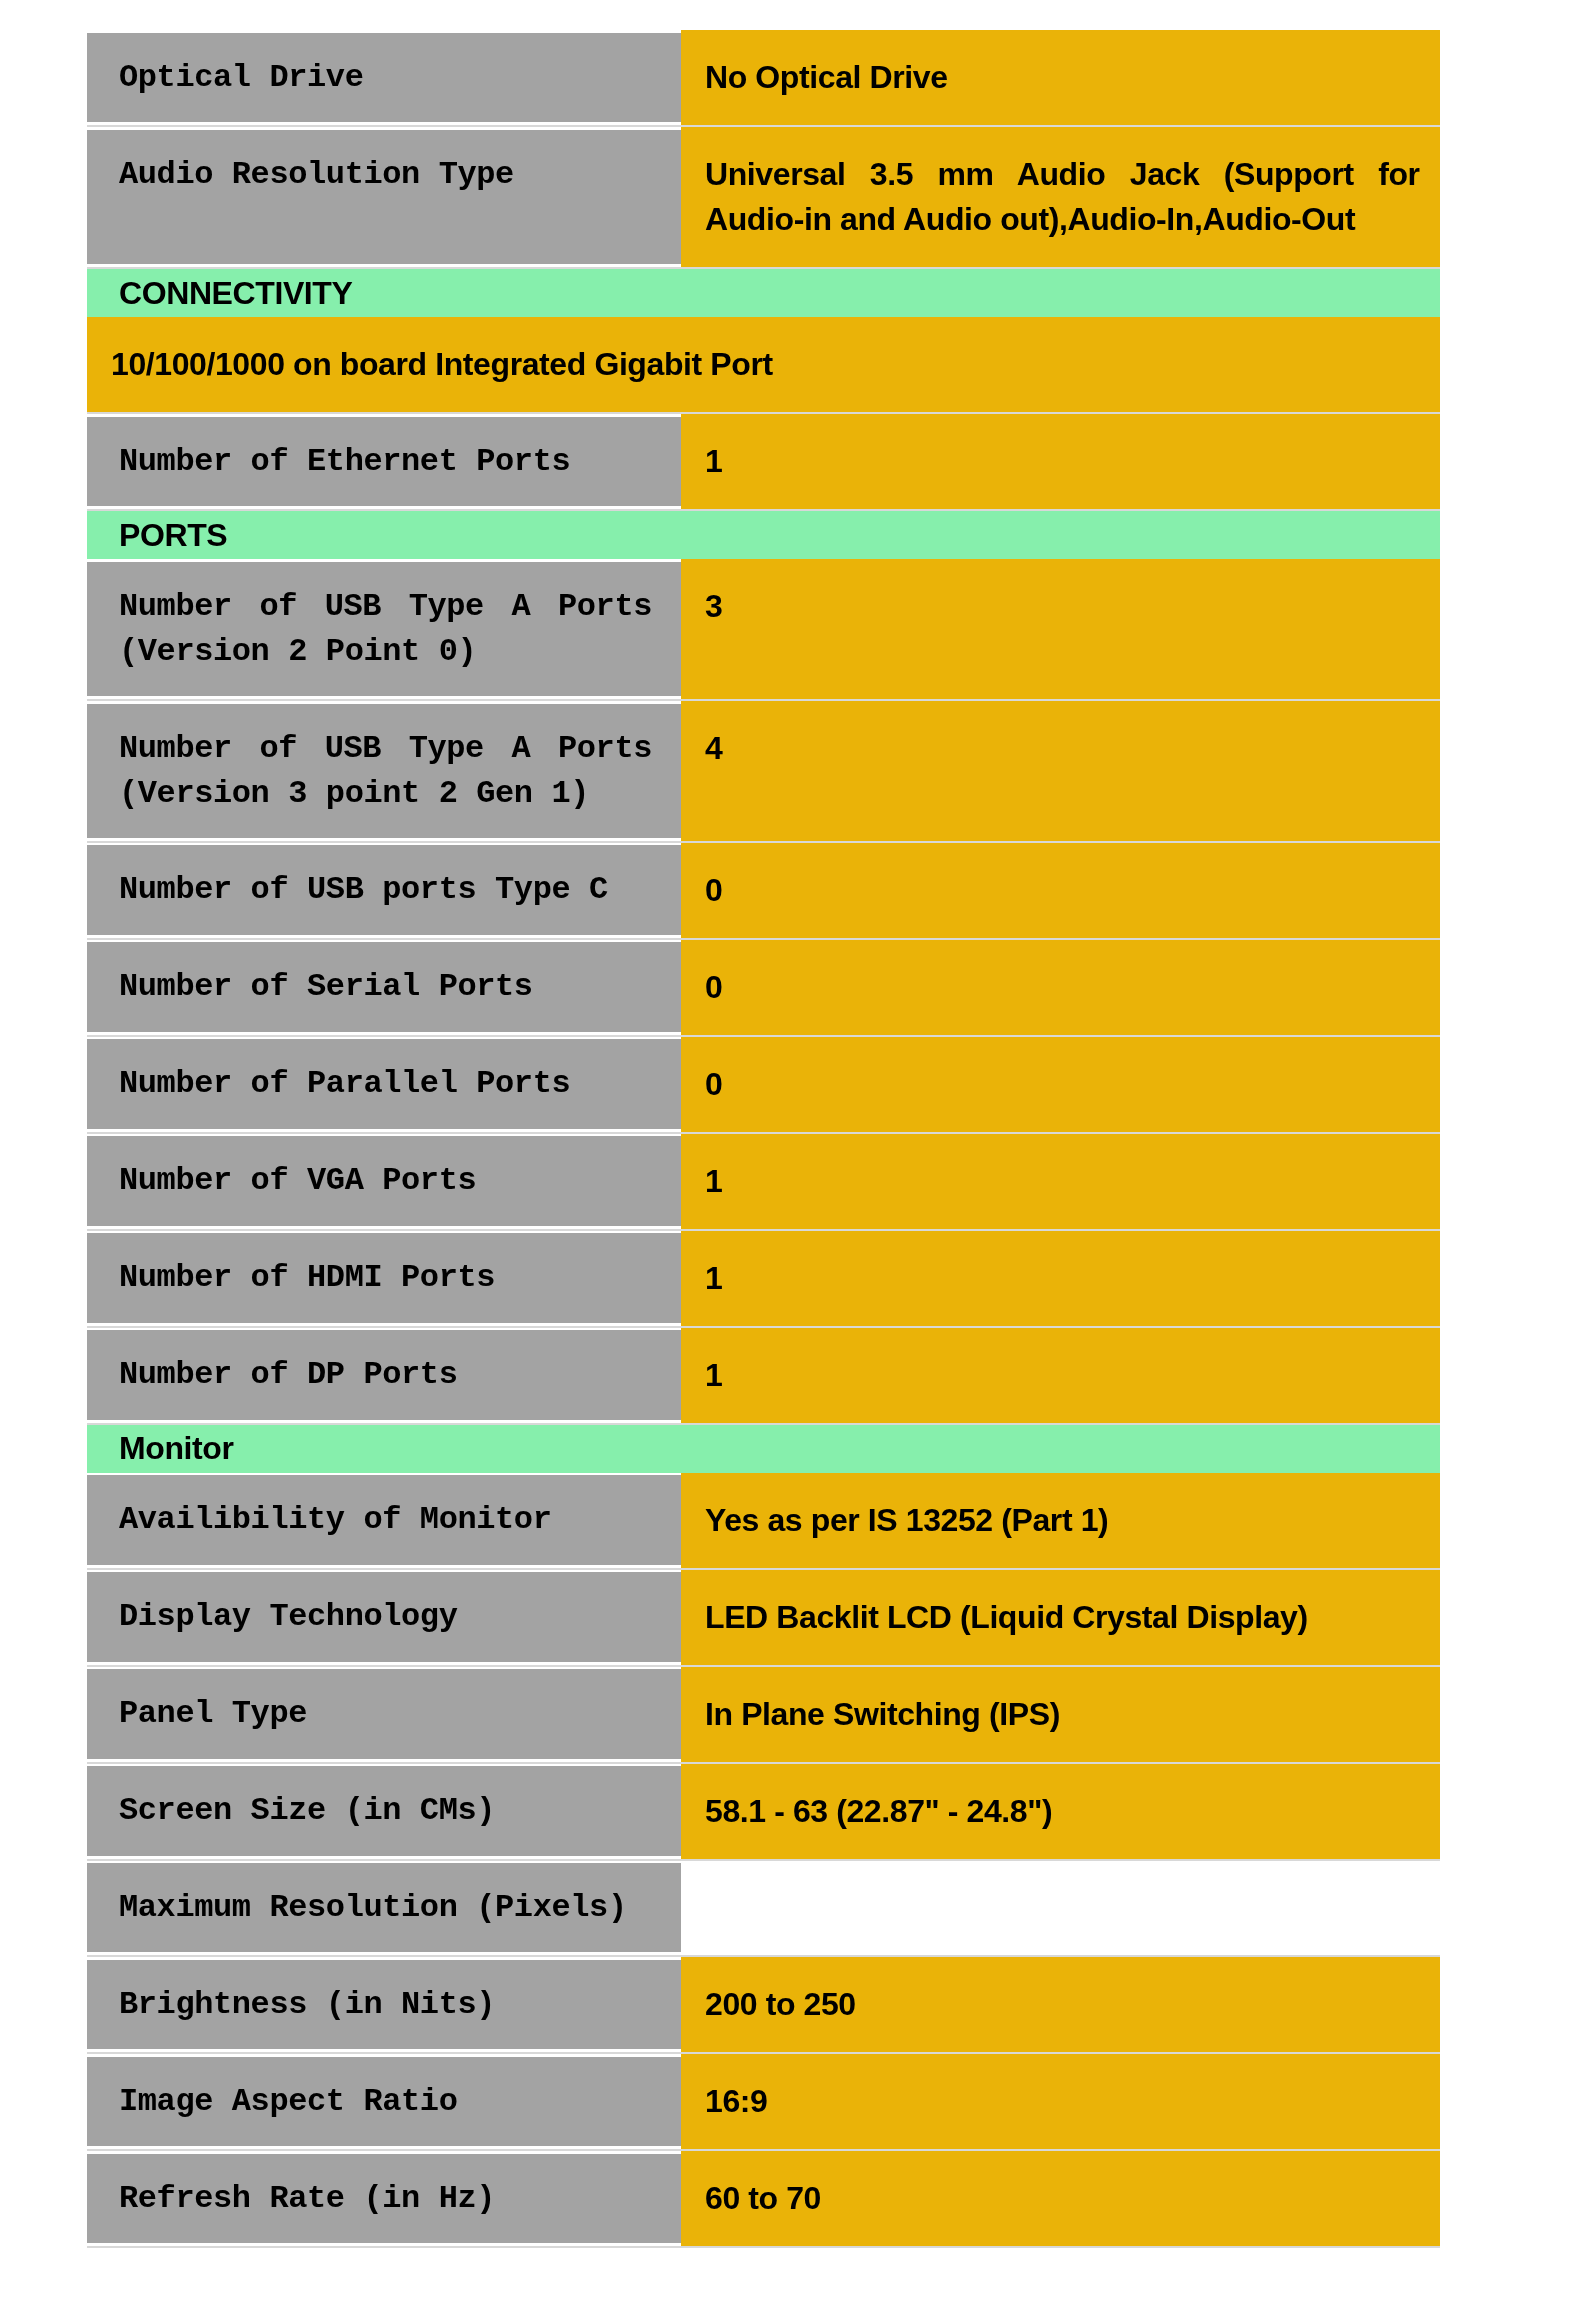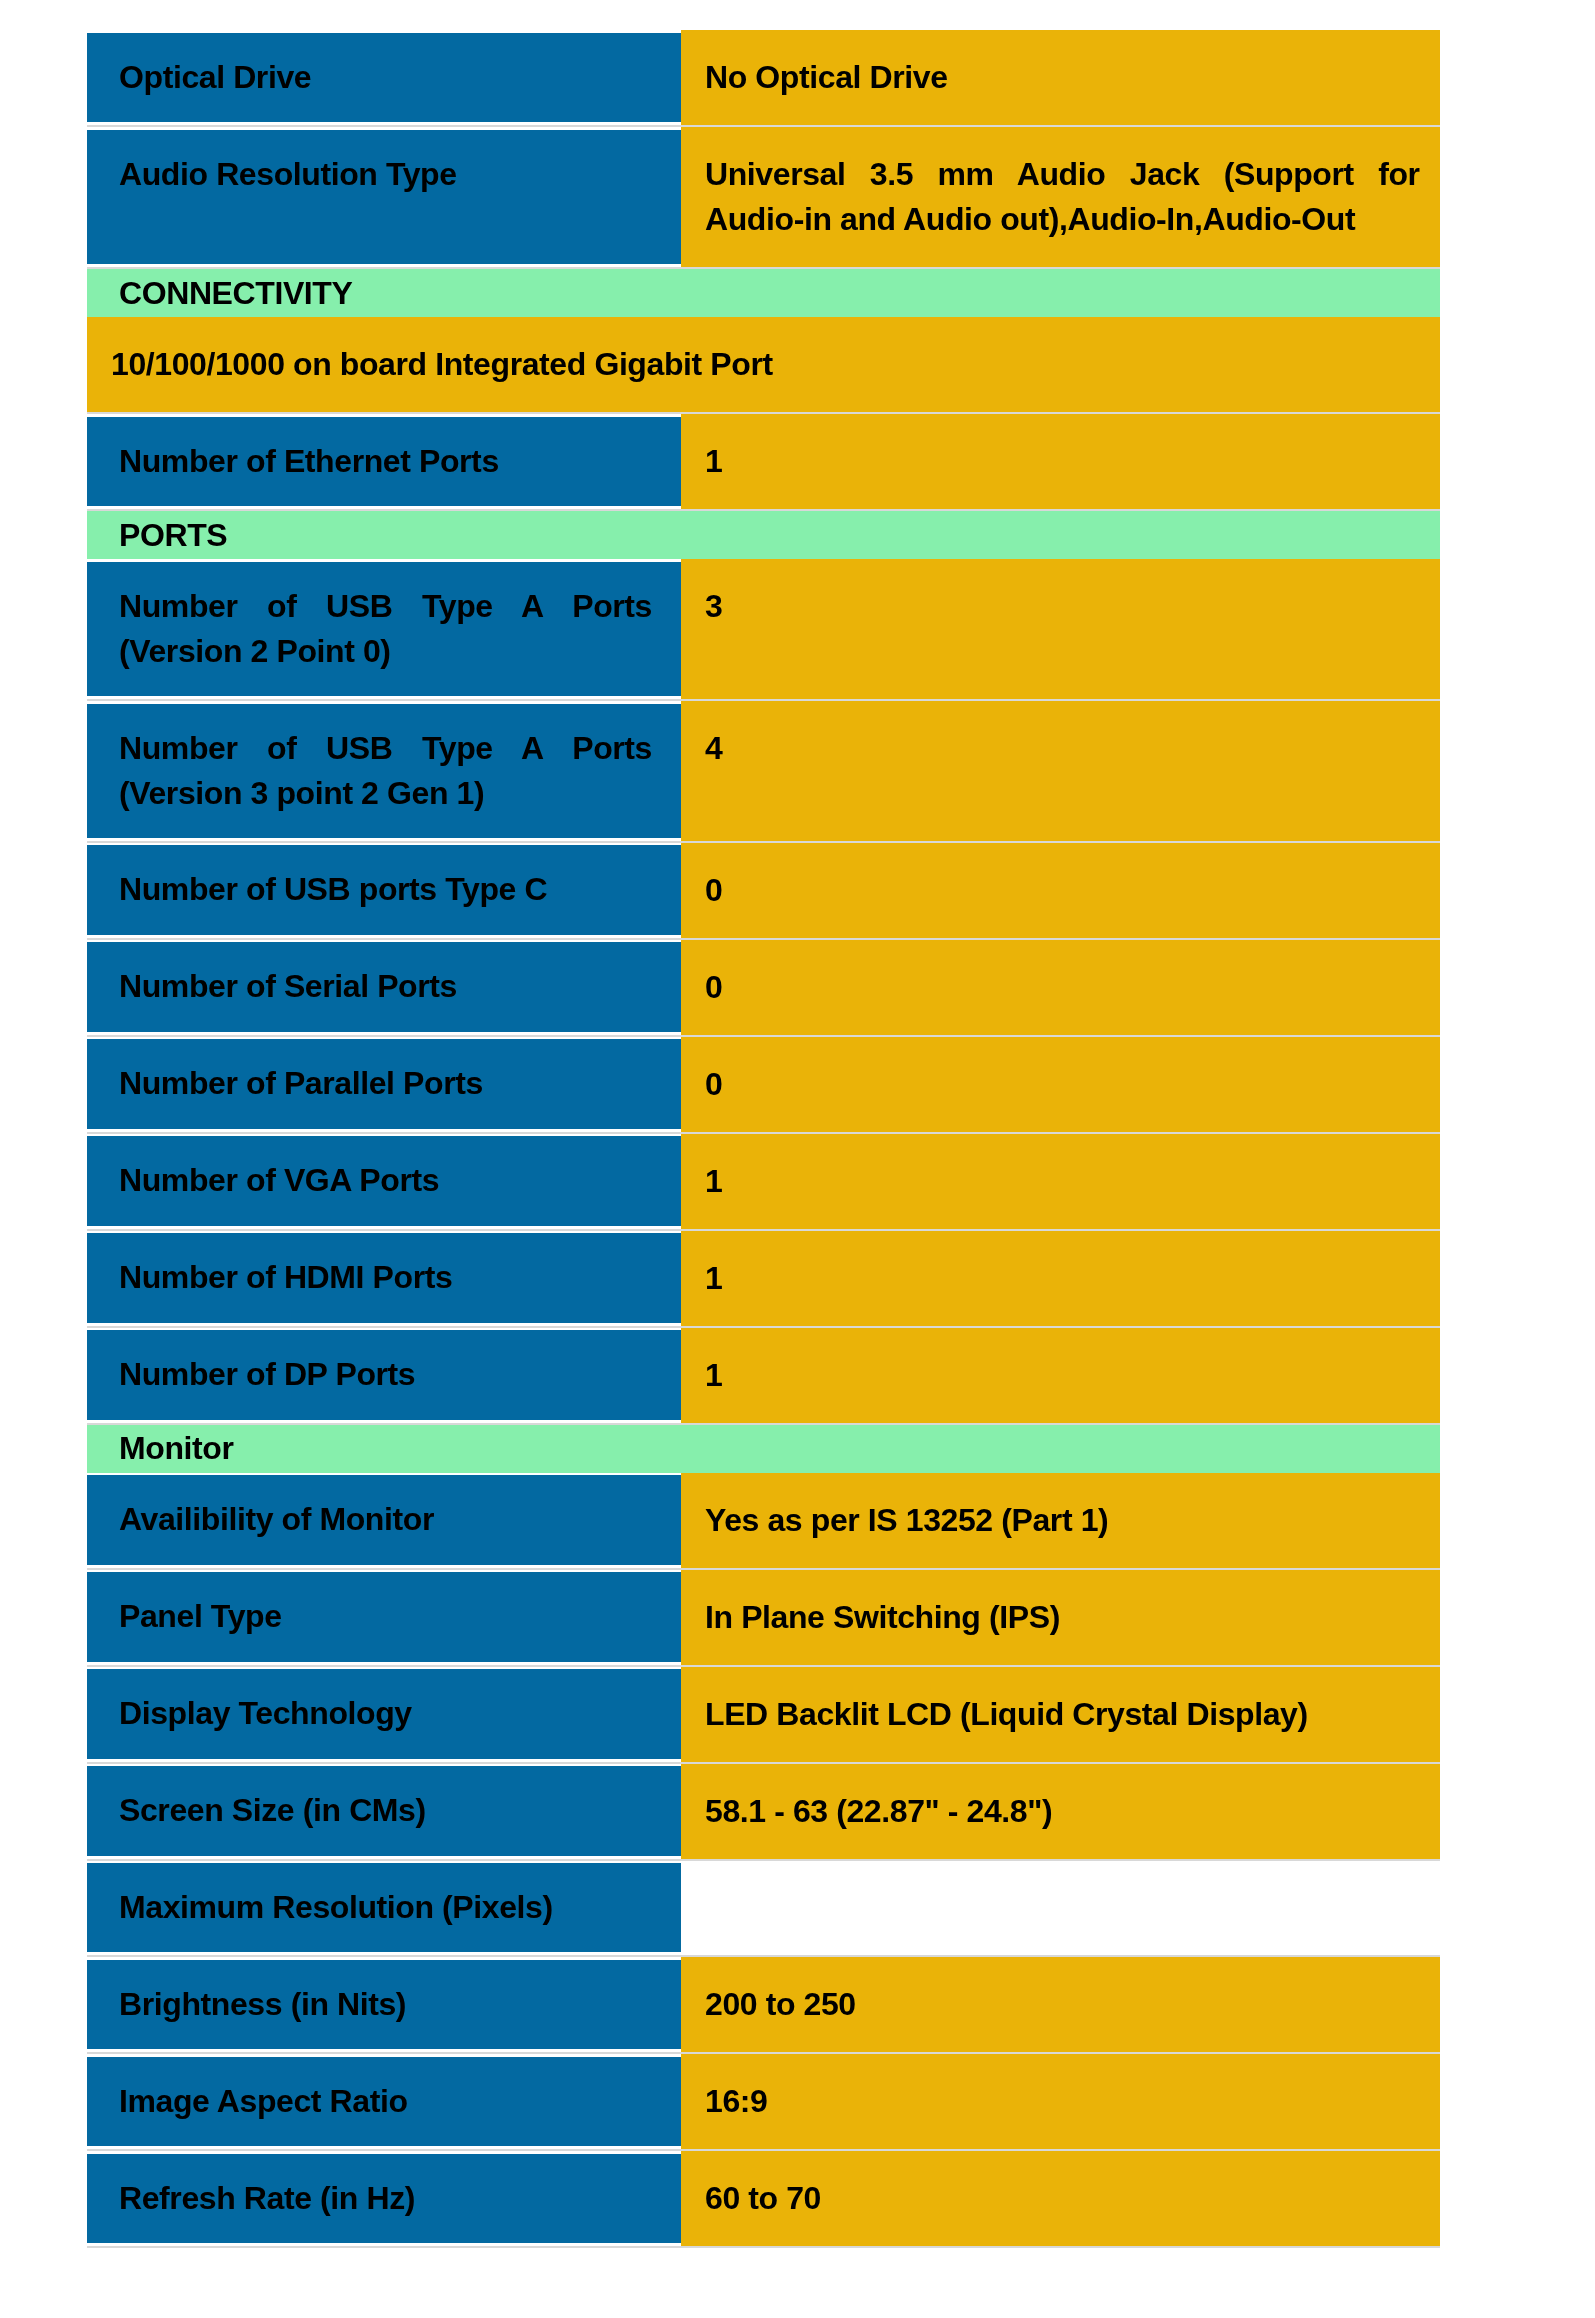--- a/index.html
+++ b/index.html
@@ -20,25 +20,26 @@
   }
   .row {
     display: flex;
     align-items: stretch;
     border-bottom: 2.2px solid #d8d8d8;
     background: #ffffff;
   }
   .row .label-cell {
     width: 594px;
     box-sizing: border-box;
-    background: #0369a1;
+    background: #a3a3a3;
     margin: 2.9px 0;
     padding: 22px 29px 22px 32px;
     text-align: justify;
     line-height: 45px;
+    font-family: Liberation Mono, monospace;
   }
   .row .value-cell {
     flex: 1;
     box-sizing: border-box;
     padding: 25px 20.4px 25px 24px;
     text-align: justify;
     line-height: 45px;
     background: #eab308;
   }
   .section-row {
@@ -100,26 +101,26 @@
     <div class="row">
       <div class="label-cell"><span>Number of DP Ports</span></div>
       <div class="value-cell"><span>1</span></div>
     </div>
     <div class="section-row"><span>Monitor</span></div>
     <div class="row">
       <div class="label-cell"><span>Availibility of Monitor</span></div>
       <div class="value-cell"><span>Yes as per IS 13252 (Part 1)</span></div>
     </div>
     <div class="row">
+      <div class="label-cell"><span>Display Technology</span></div>
+      <div class="value-cell"><span>LED Backlit LCD (Liquid Crystal Display)</span></div>
+    </div>
+    <div class="row">
       <div class="label-cell"><span>Panel Type</span></div>
       <div class="value-cell"><span>In Plane Switching (IPS)</span></div>
-    </div>
-    <div class="row">
-      <div class="label-cell"><span>Display Technology</span></div>
-      <div class="value-cell"><span>LED Backlit LCD (Liquid Crystal Display)</span></div>
     </div>
     <div class="row">
       <div class="label-cell"><span>Screen Size (in CMs)</span></div>
       <div class="value-cell"><span>58.1 - 63 (22.87" - 24.8")</span></div>
     </div>
     <div class="row">
       <div class="label-cell"><span>Maximum Resolution (Pixels)</span></div>
     </div>
     <div class="row">
       <div class="label-cell"><span>Brightness (in Nits)</span></div>

